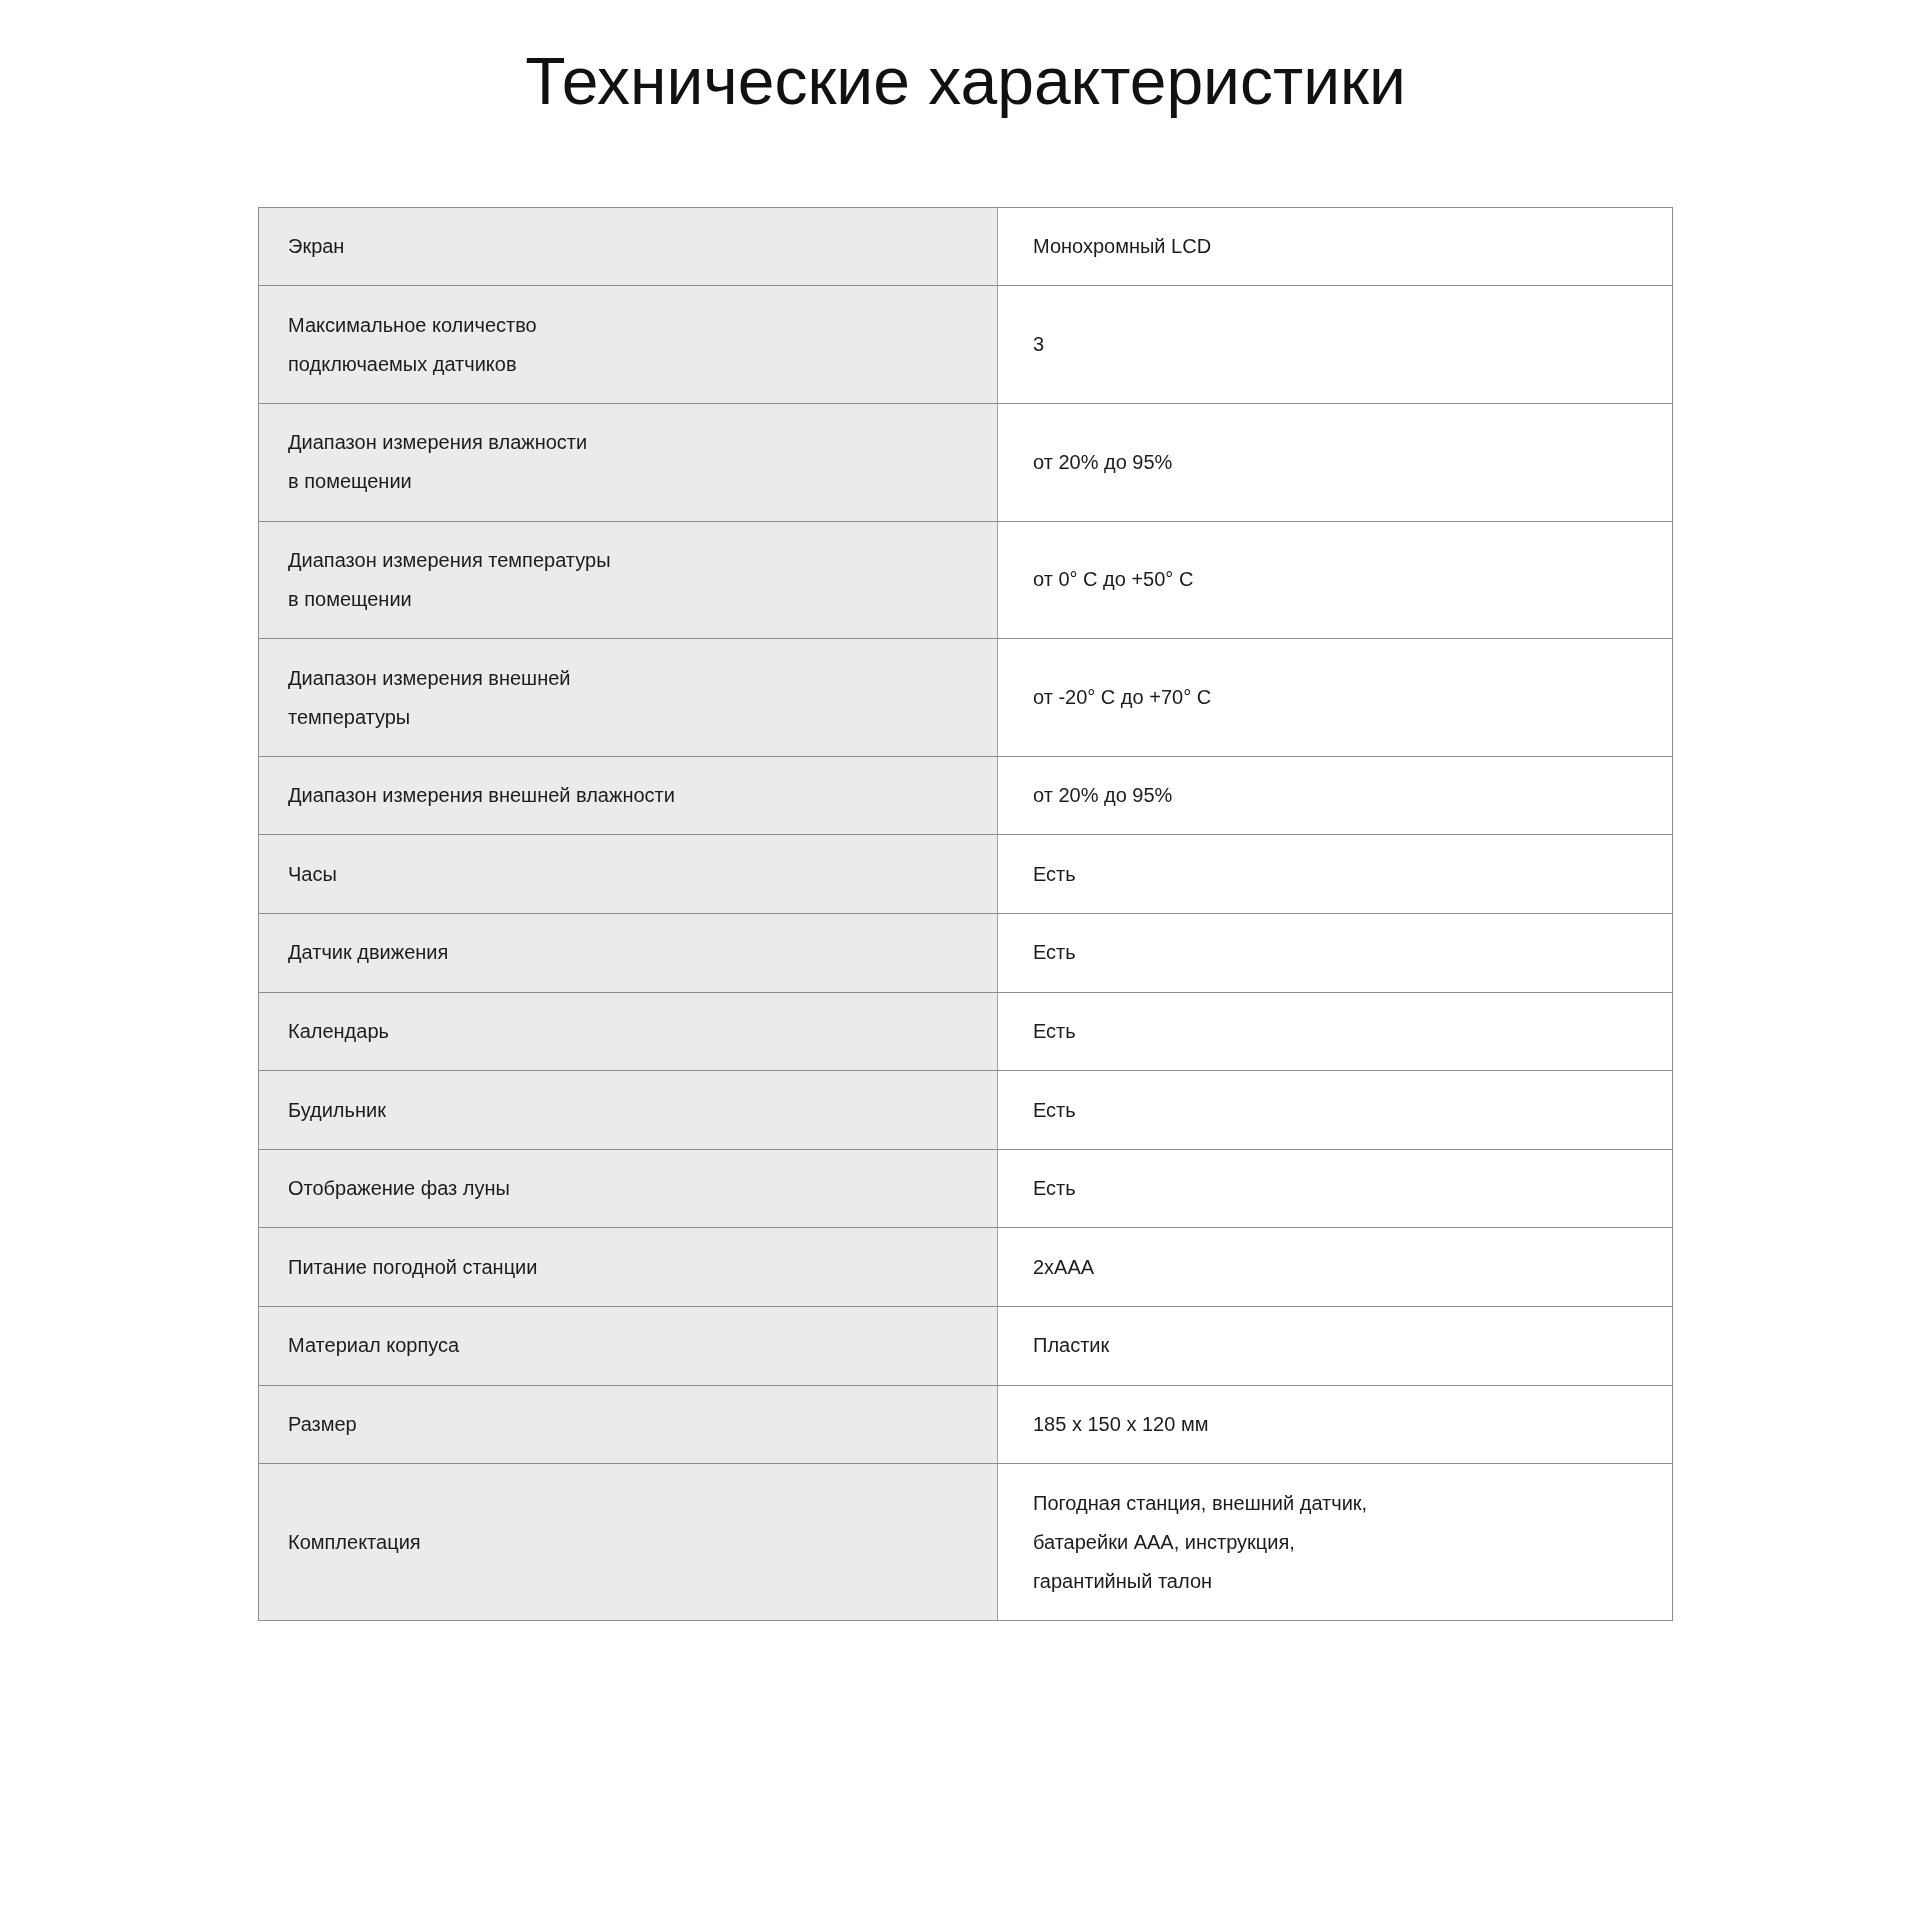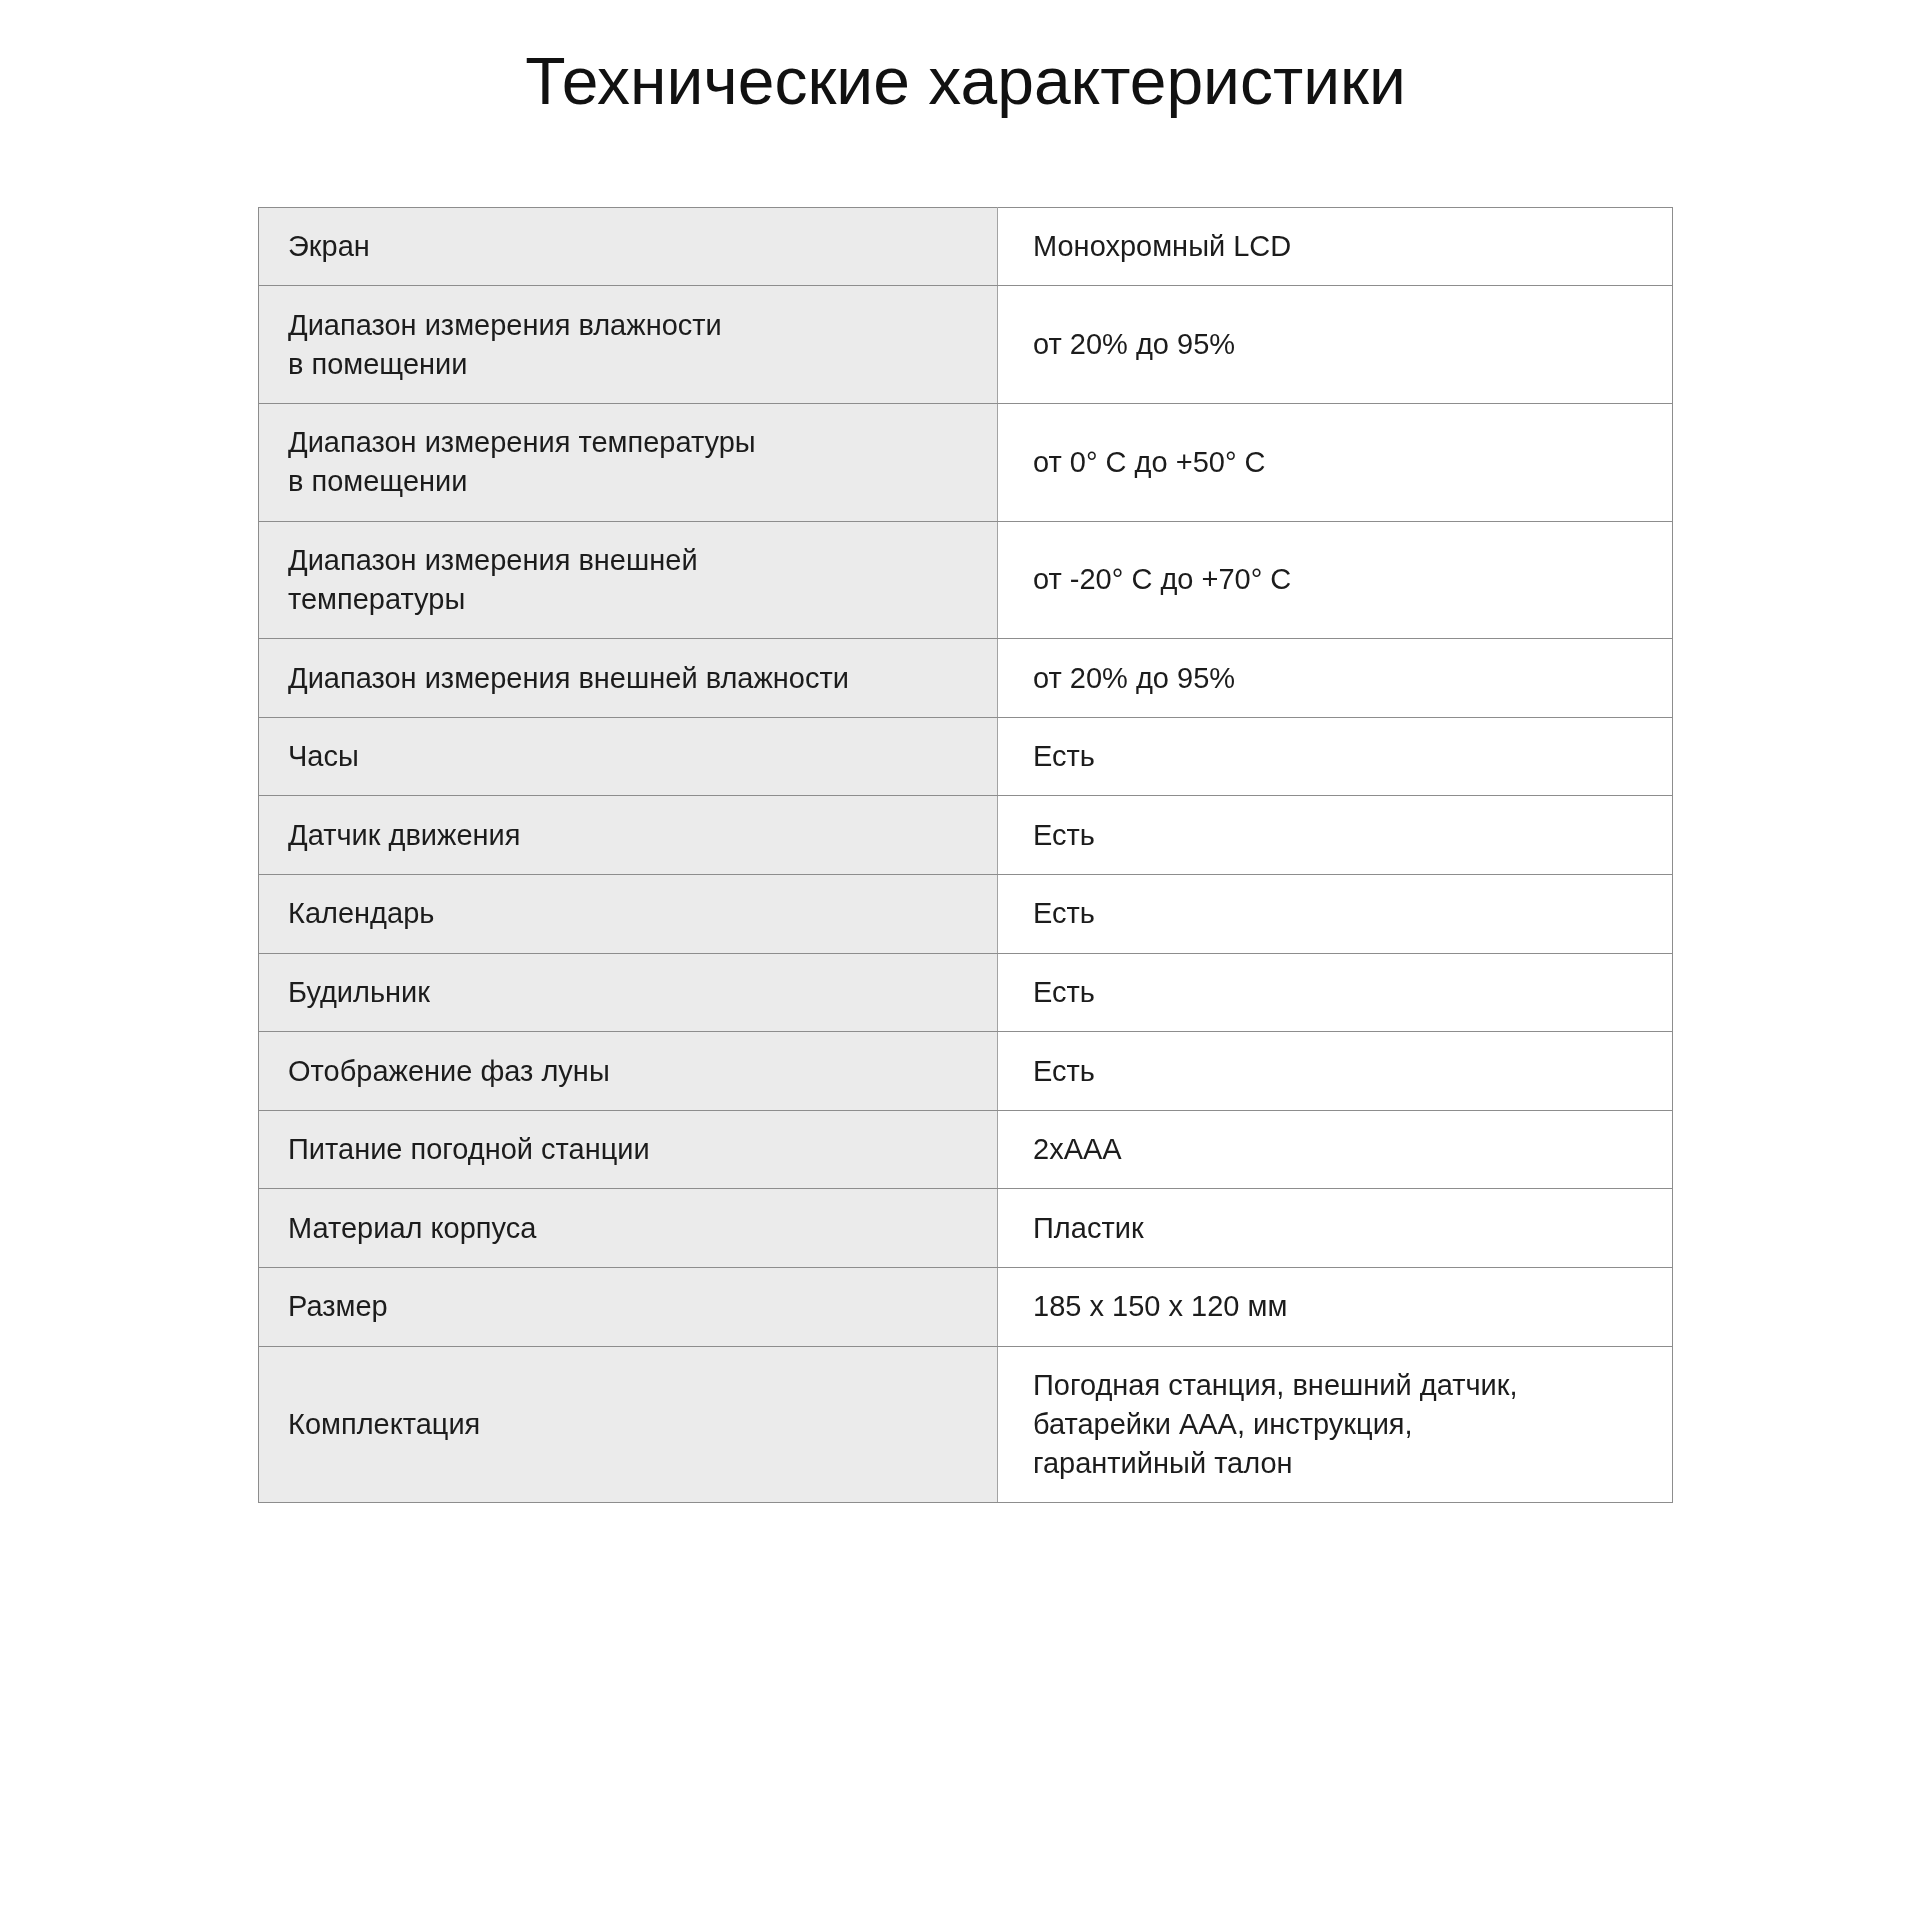--- a/index.html
+++ b/index.html
@@ -24,21 +24,21 @@
     line-height: 1.15;
     font-weight: 400;
     color: #111111;
     letter-spacing: 0;
   }
   table.specs {
     width: 1414px;
     margin: 87px auto 0 auto;
     border-collapse: collapse;
     table-layout: fixed;
-    font-size: 29px;
+    font-size: 20px;
     line-height: 39px;
   }
   table.specs td {
     border-top: 1.9px solid #8d8d8d;
     border-bottom: 1.9px solid #8d8d8d;
     vertical-align: middle;
     white-space: pre-line;
     box-sizing: border-box;
   }
   table.specs tr > td.label-cell {
@@ -60,20 +60,25 @@
 <body>
 
 <div class="page">
   <h1 class="page-title">Технические характеристики</h1>
 
   <table class="specs">
     <tbody id="specs-body">
         <tr>
           <td class="label-cell">Экран</td>
           <td class="value-cell">Монохромный LCD</td>
+        </tr>
+        <tr>
+          <td class="label-cell">Максимальное количество
+подключаемых датчиков</td>
+          <td class="value-cell">3</td>
         </tr>
         <tr>
           <td class="label-cell">Диапазон измерения влажности
 в помещении</td>
           <td class="value-cell">от 20% до 95%</td>
         </tr>
         <tr>
           <td class="label-cell">Диапазон измерения температуры
 в помещении</td>
           <td class="value-cell">от 0° C до +50° C</td>

